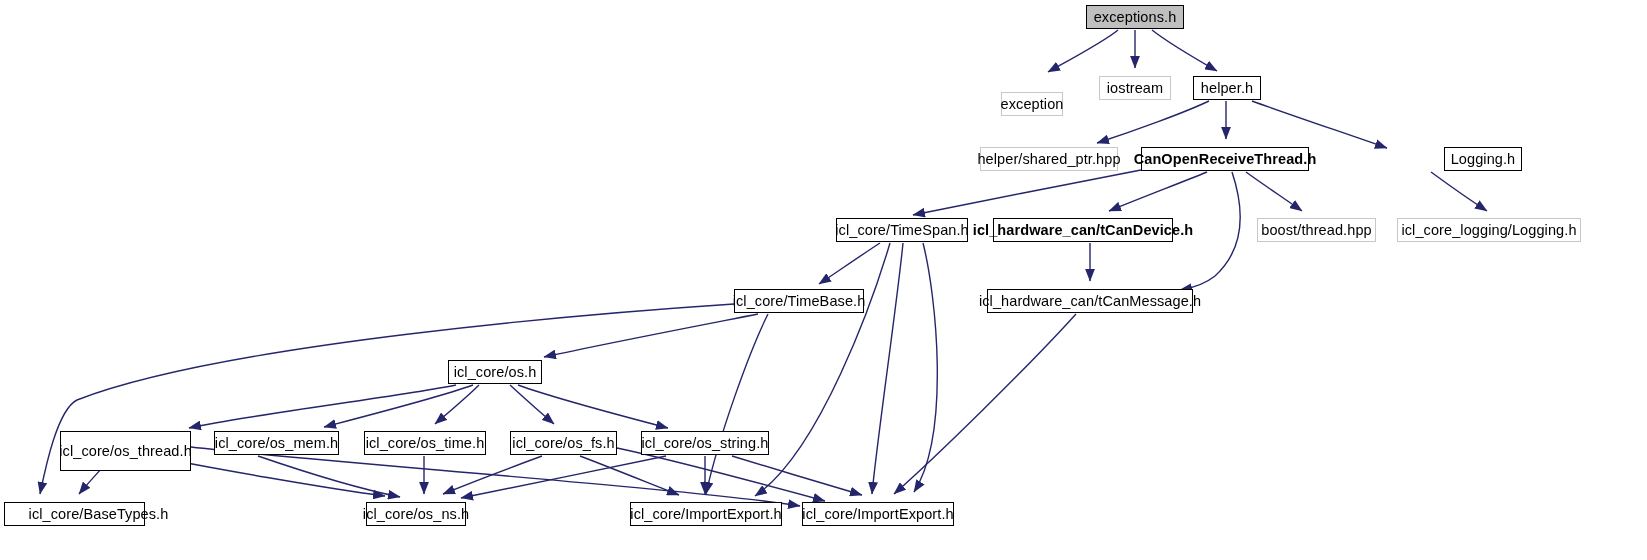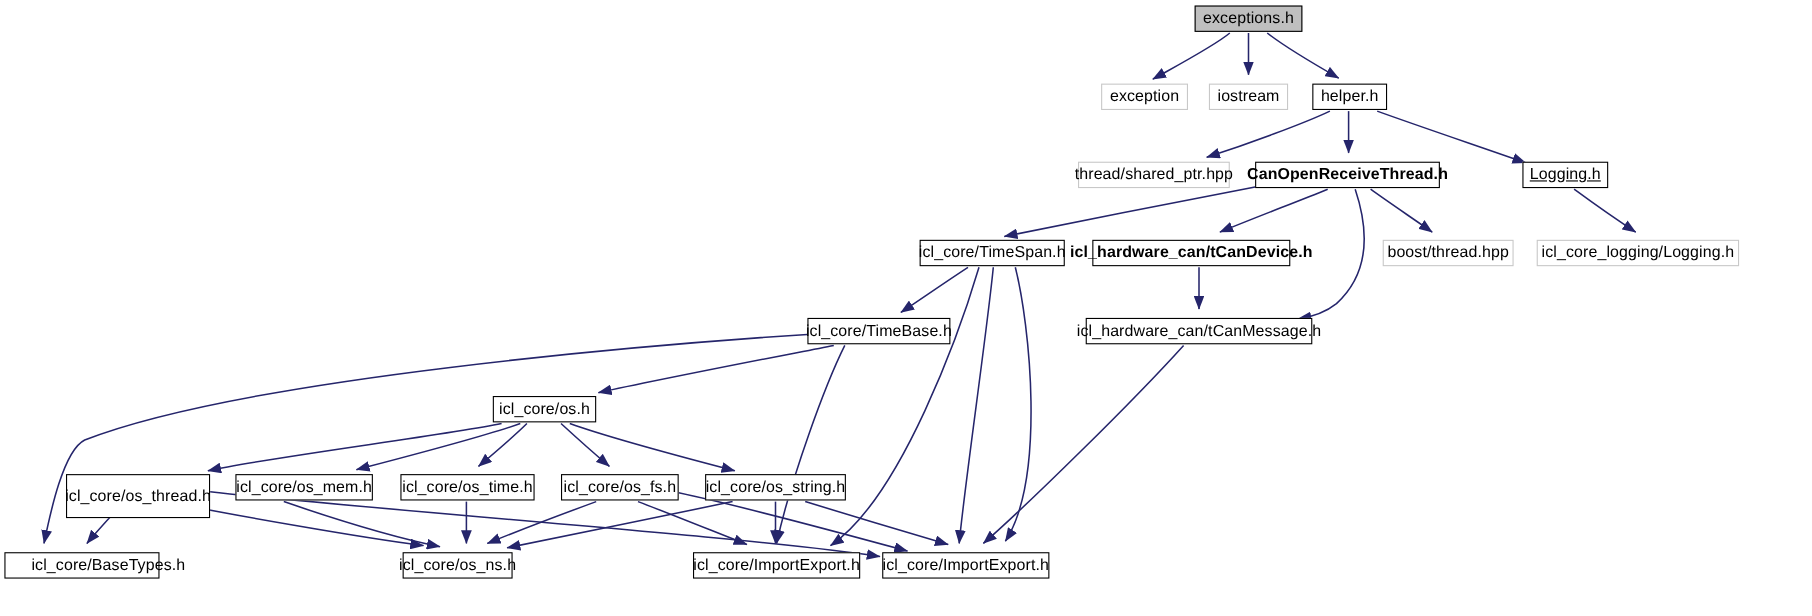--- a/index.html
+++ b/index.html
@@ -98,36 +98,36 @@
         <path d="M732,456 C768,467 828,485 862,495" fill="none" stroke="#25256b" stroke-width="1.4" marker-end="url(#arrowhead)"></path>
         <path d="M191,447 C321,462 693,489 800,506" fill="none" stroke="#25256b" stroke-width="1.4" marker-end="url(#arrowhead)"></path>
         <path d="M617,448 C669,459 770,486 825,501" fill="none" stroke="#25256b" stroke-width="1.4" marker-end="url(#arrowhead)"></path>
         <path d="M768,314 C750,350 719,435 706,494" fill="none" stroke="#25256b" stroke-width="1.4" marker-end="url(#arrowhead)"></path>
       </g>
   </svg>
   <div id="nodes-group">
       <div class="graph-node current" style="left: 1086px; top: 5px; width: 98px; height: 24px;">
         <span class="node-label">exceptions.h</span>
       </div>
-      <div class="graph-node plain" style="left: 1001px; top: 76px; width: 79px; height: 24px;">
+      <div class="graph-node plain" style="left: 1001px; top: 92px; width: 62px; height: 24px;">
         <span class="node-label">exception</span>
       </div>
       <div class="graph-node plain" style="left: 1099px; top: 76px; width: 72px; height: 24px;">
         <span class="node-label">iostream</span>
       </div>
       <div class="graph-node solid" style="left: 1193px; top: 76px; width: 68px; height: 24px;">
         <span class="node-label">helper.h</span>
       </div>
       <div class="graph-node plain" style="left: 980px; top: 147px; width: 138px; height: 24px;">
-        <span class="node-label">thread/shared_ptr.hpp</span>
+        <span class="node-label">helper/shared_ptr.hpp</span>
       </div>
       <div class="graph-node solid" style="left: 1141px; top: 147px; width: 168px; height: 24px; font-weight: bold;">
         <span class="node-label">CanOpenReceiveThread.h</span>
       </div>
-      <div class="graph-node solid" style="left: 1384px; top: 147px; width: 78px; height: 24px; text-decoration: underline;">
+      <div class="graph-node solid" style="left: 1444px; top: 147px; width: 78px; height: 24px;">
         <span class="node-label">Logging.h</span>
       </div>
       <div class="graph-node solid" style="left: 836px; top: 218px; width: 132px; height: 24px;">
         <span class="node-label">icl_core/TimeSpan.h</span>
       </div>
       <div class="graph-node solid" style="left: 993px; top: 218px; width: 180px; height: 24px; font-weight: bold;">
         <span class="node-label">icl_hardware_can/tCanDevice.h</span>
       </div>
       <div class="graph-node plain" style="left: 1257px; top: 218px; width: 119px; height: 24px;">
         <span class="node-label">boost/thread.hpp</span>

